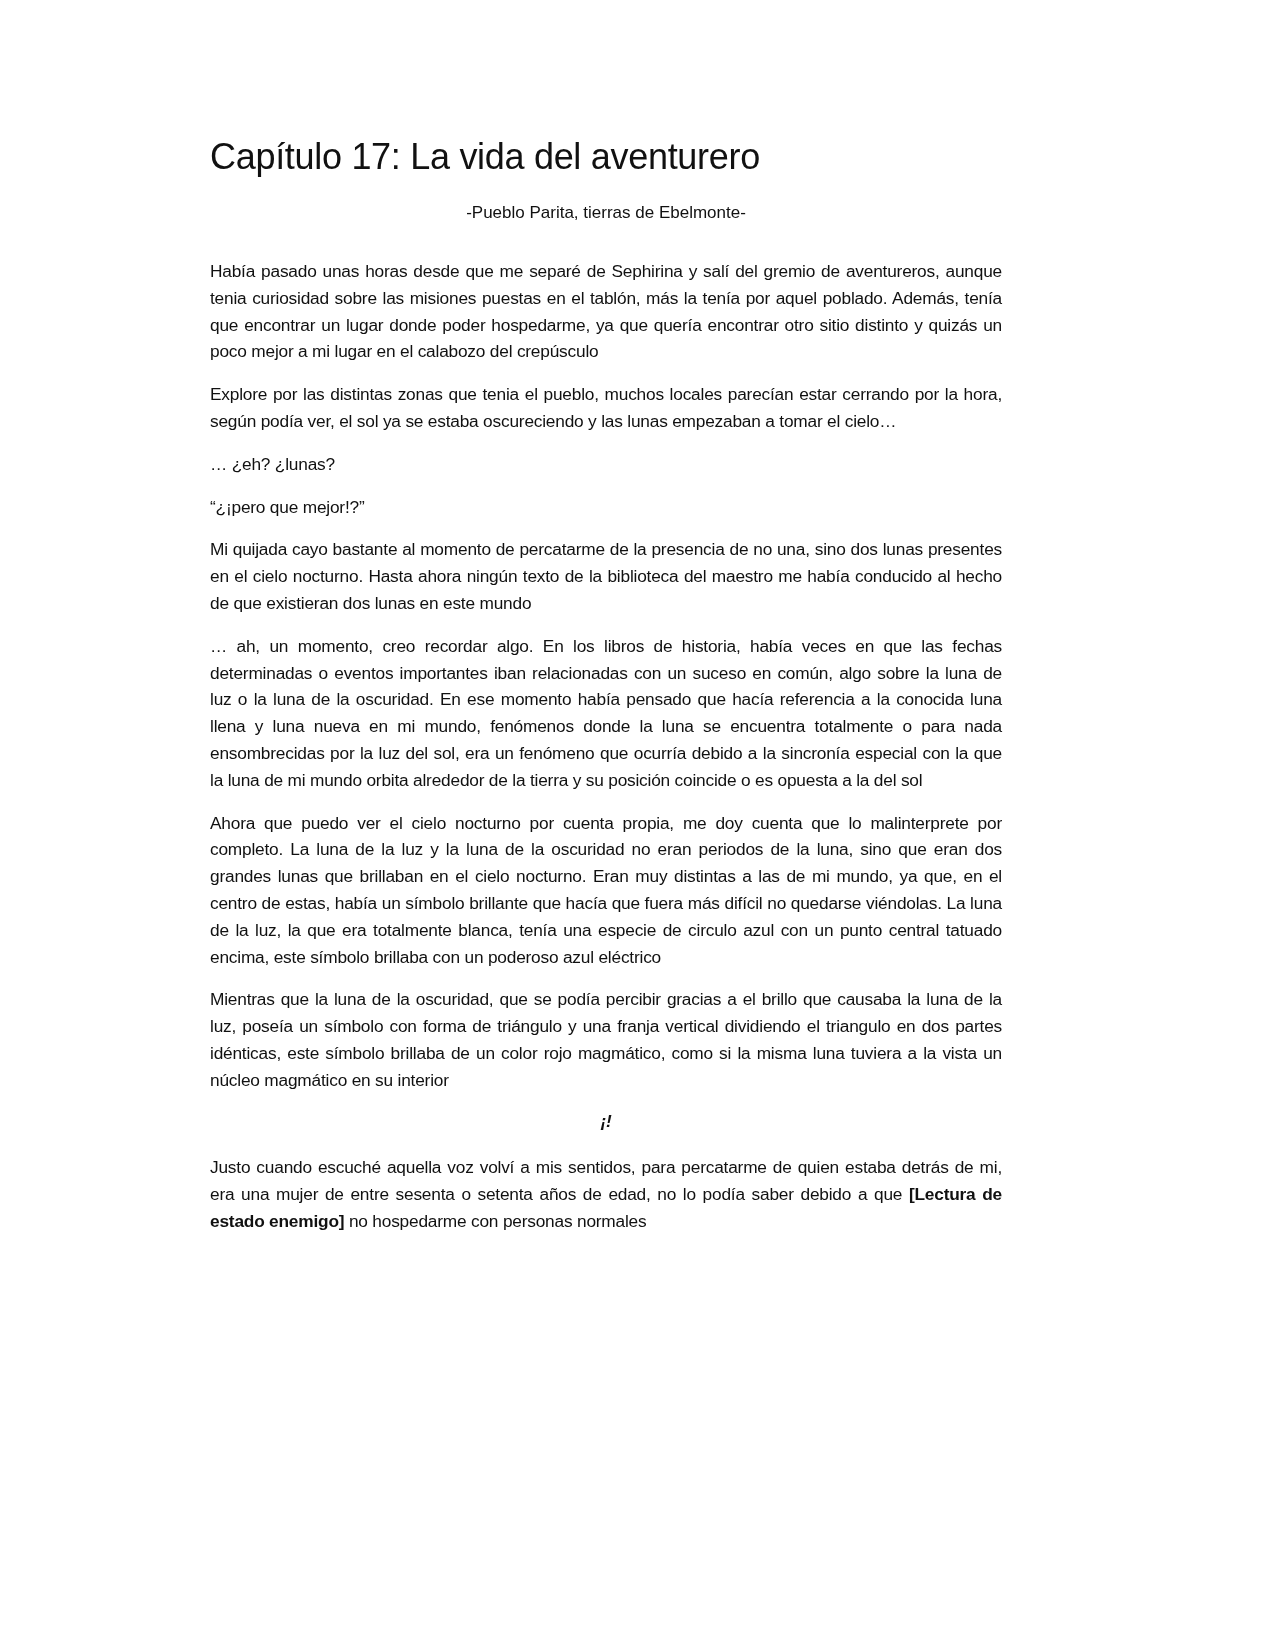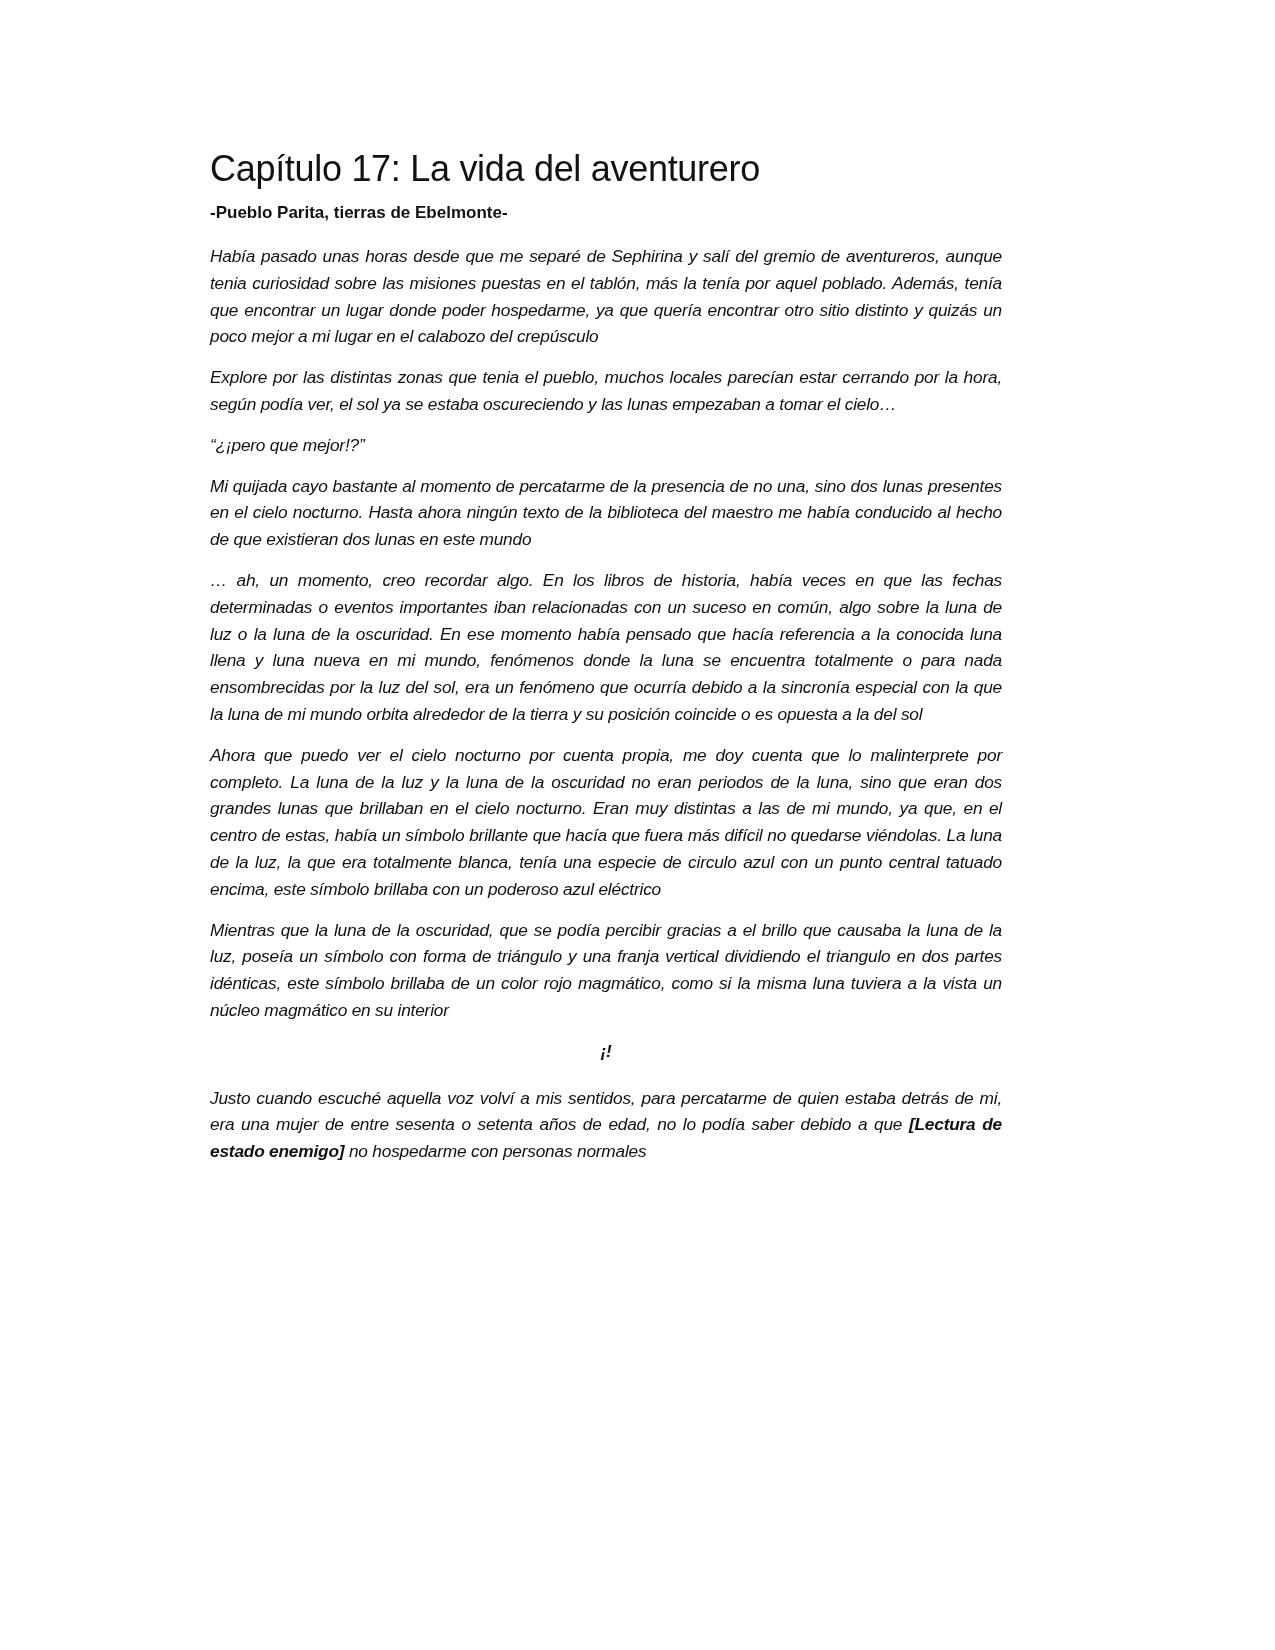--- a/index.html
+++ b/index.html
@@ -3,46 +3,47 @@
 <meta charset="utf-8">
 <style>
   html, body { margin: 0; padding: 0; background: #ffffff; }
   body { width: 1275px; height: 1650px; position: relative; overflow: hidden; }
   .page {
     position: absolute; left: 210px; top: 0; width: 792px;
     font-family: "Liberation Sans", "DejaVu Sans", sans-serif;
     color: #111111;
   }
   .title {
-    position: absolute; top: 148px; left: 0;
+    position: absolute; top: 136px; left: 0;
     font-size: 36px; font-weight: normal; margin: 0; white-space: nowrap;
     letter-spacing: -0.3px;
   }
   .subtitle {
     position: absolute; top: 203px; left: 0; width: 792px;
-    font-weight: bold; font-size: 17px; margin: 0;
+    text-align: center; font-weight: normal; font-size: 17px; margin: 0;
   }
   .body { position: absolute; top: 242px; left: 0; width: 792px; }
   .para {
-    font-size: 17.3px; line-height: 26.8px; margin: 1px 0 14px 0;
-    text-align: justify; letter-spacing: -0.2px; font-style: italic;
+    font-size: 17.3px; line-height: 26.8px; margin: 16px 0 14px 0;
+    text-align: justify; letter-spacing: -0.2px;
   }
   .para.center { text-align: center; font-weight: bold; font-style: italic; margin: 10px 0 20px 0; }
   .bold { font-weight: bold; }
 </style>
 </head>
 <body>
 
 <div class="page">
   <h1 class="title">Capítulo 17: La vida del aventurero</h1>
   <p class="subtitle">-Pueblo Parita, tierras de Ebelmonte-</p>
 
   <div class="body">
     <p class="para">Había pasado unas horas desde que me separé de Sephirina y salí del gremio de aventureros, aunque tenia curiosidad sobre las misiones puestas en el tablón, más la tenía por aquel poblado. Además, tenía que encontrar un lugar donde poder hospedarme, ya que quería encontrar otro sitio distinto y quizás un poco mejor a mi lugar en el calabozo del crepúsculo</p>
     <p class="para">Explore por las distintas zonas que tenia el pueblo, muchos locales parecían estar cerrando por la hora, según podía ver, el sol ya se estaba oscureciendo y las lunas empezaban a tomar el cielo…</p>
+    <p class="para">… ¿eh? ¿lunas?</p>
     <p class="para">“¿¡pero que mejor!?”</p>
     <p class="para">Mi quijada cayo bastante al momento de percatarme de la presencia de no una, sino dos lunas presentes en el cielo nocturno. Hasta ahora ningún texto de la biblioteca del maestro me había conducido al hecho de que existieran dos lunas en este mundo</p>
     <p class="para">… ah, un momento, creo recordar algo. En los libros de historia, había veces en que las fechas determinadas o eventos importantes iban relacionadas con un suceso en común, algo sobre la luna de luz o la luna de la oscuridad. En ese momento había pensado que hacía referencia a la conocida luna llena y luna nueva en mi mundo, fenómenos donde la luna se encuentra totalmente o para nada ensombrecidas por la luz del sol, era un fenómeno que ocurría debido a la sincronía especial con la que la luna de mi mundo orbita alrededor de la tierra y su posición coincide o es opuesta a la del sol</p>
     <p class="para">Ahora que puedo ver el cielo nocturno por cuenta propia, me doy cuenta que lo malinterprete por completo. La luna de la luz y la luna de la oscuridad no eran periodos de la luna, sino que eran dos grandes lunas que brillaban en el cielo nocturno. Eran muy distintas a las de mi mundo, ya que, en el centro de estas, había un símbolo brillante que hacía que fuera más difícil no quedarse viéndolas. La luna de la luz, la que era totalmente blanca, tenía una especie de circulo azul con un punto central tatuado encima, este símbolo brillaba con un poderoso azul eléctrico</p>
     <p class="para">Mientras que la luna de la oscuridad, que se podía percibir gracias a el brillo que causaba la luna de la luz, poseía un símbolo con forma de triángulo y una franja vertical dividiendo el triangulo en dos partes idénticas, este símbolo brillaba de un color rojo magmático, como si la misma luna tuviera a la vista un núcleo magmático en su interior</p>
     <p class="para center">¡!</p>
     <p class="para"><span>Justo cuando escuché aquella voz volví a mis sentidos, para percatarme de quien estaba detrás de mi, era una mujer de entre sesenta o setenta años de edad, no lo podía saber debido a que </span><span class="bold">[Lectura de estado enemigo]</span><span> no hospedarme con personas normales</span></p>
   </div>
 </div>
 

